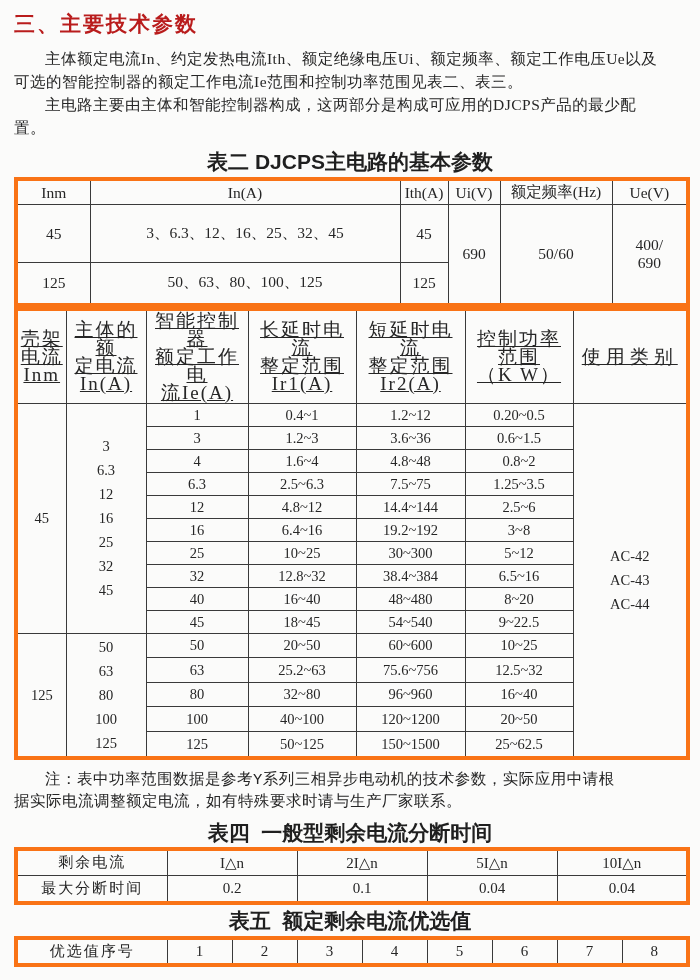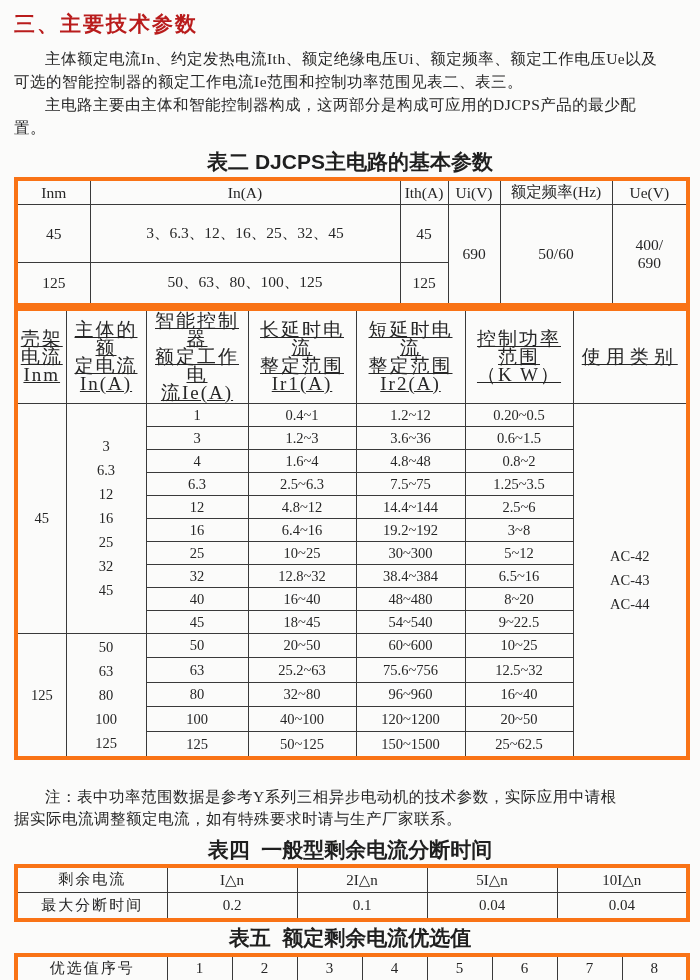--- a/index.html
+++ b/index.html
@@ -32,21 +32,22 @@
     text-indent: 2em;
     white-space: pre-line;
     letter-spacing: 0.5px;
   }
   .note {
     font-size: 15.5px;
     line-height: 22px;
     text-indent: 2em;
     white-space: pre-line;
     letter-spacing: 0.5px;
-    margin-top: 26px;
+    margin-top: 9px;
+    font-family: Liberation Mono, monospace;
   }
 
   .caption {
     text-align: center;
     font-family: "Liberation Sans", "DejaVu Sans", sans-serif;
     font-weight: 700;
     font-size: 21px;
     color: #1f1f1f;
     white-space: pre;
     line-height: 20px;

